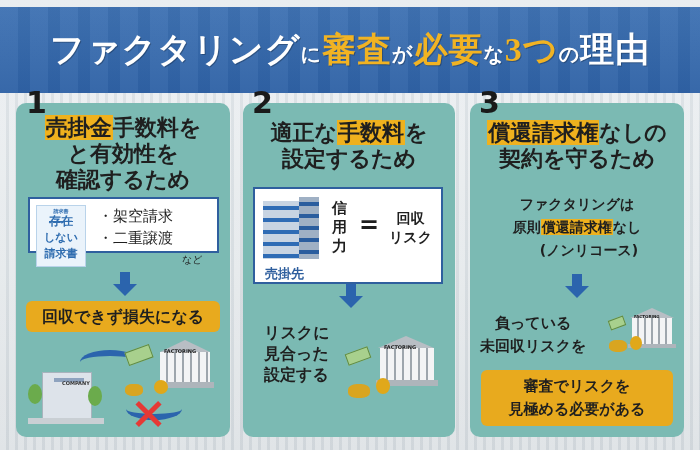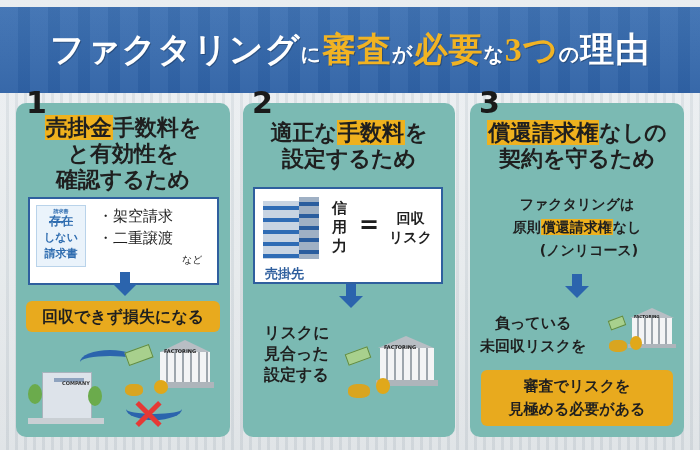--- a/index.html
+++ b/index.html
@@ -42,21 +42,21 @@
     <span class="big">ファクタリング</span><span class="small">に</span><span class="big gold">審査</span><span class="small">が</span><span class="big gold">必要</span><span class="small">な</span><span class="big gold">3つ</span><span class="small">の</span><span class="big">理由</span>
   </div>
 </div>
 
 <div class="panel p1"></div>
 <div class="num" style="left:26px;">1</div>
 <div class="ptitle" style="left:16px;width:214px;top:114px;"><span class="hl">売掛金</span><span>手数料を</span></div>
 <div class="ptitle" style="left:16px;width:214px;top:140px;">と有効性を</div>
 <div class="ptitle" style="left:16px;width:214px;top:166px;">確認するため</div>
 
-<div class="whitebox" style="left:28px;top:197px;width:191px;height:88px;">
+<div class="whitebox" style="left:28px;top:197px;width:191px;height:56px;">
   <div style="position:absolute;left:6px;top:6px;width:50px;height:62px;background:#eaf3fb;border:1px solid #b9d3ea;">
     <div style="font-size:5px;color:#2f6db0;text-align:center;font-weight:bold;margin-top:2px;">請求書</div>
     <div style="font-size:12px;color:#2f6db0;font-weight:bold;text-align:center;text-decoration:line-through;line-height:15px;">存在</div>
     <div style="font-size:11px;color:#2f6db0;font-weight:bold;text-align:center;line-height:17px;">しない</div>
     <div style="font-size:11px;color:#2f6db0;font-weight:bold;text-align:center;line-height:15px;">請求書</div>
   </div>
   <div class="txt" style="left:68px;top:8px;font-size:15px;font-weight:normal;">・架空請求</div>
   <div class="txt" style="left:68px;top:30px;font-size:15px;font-weight:normal;">・二重譲渡</div>
   <div class="txt" style="left:152px;top:54px;font-size:10px;font-weight:normal;">など</div>
 </div>

